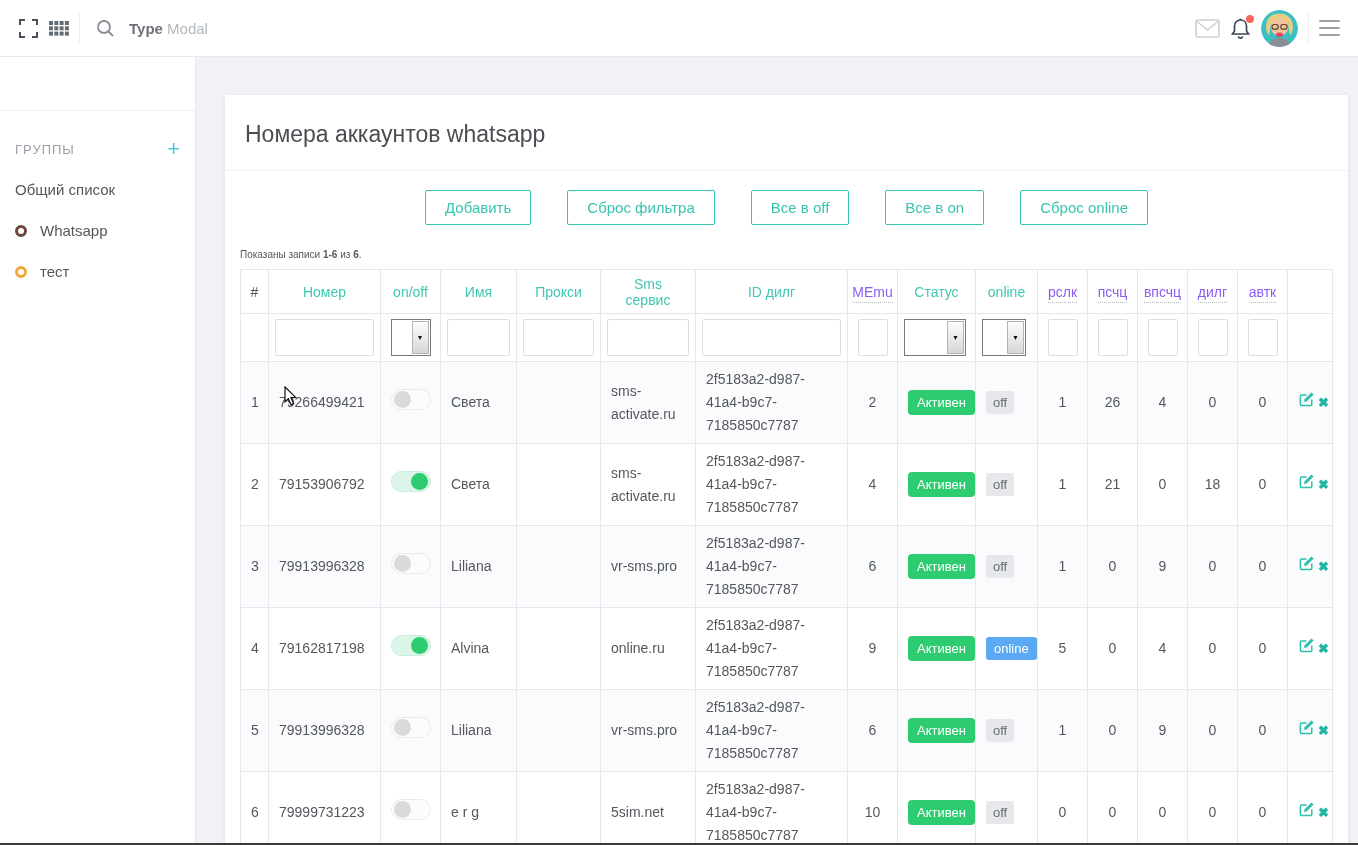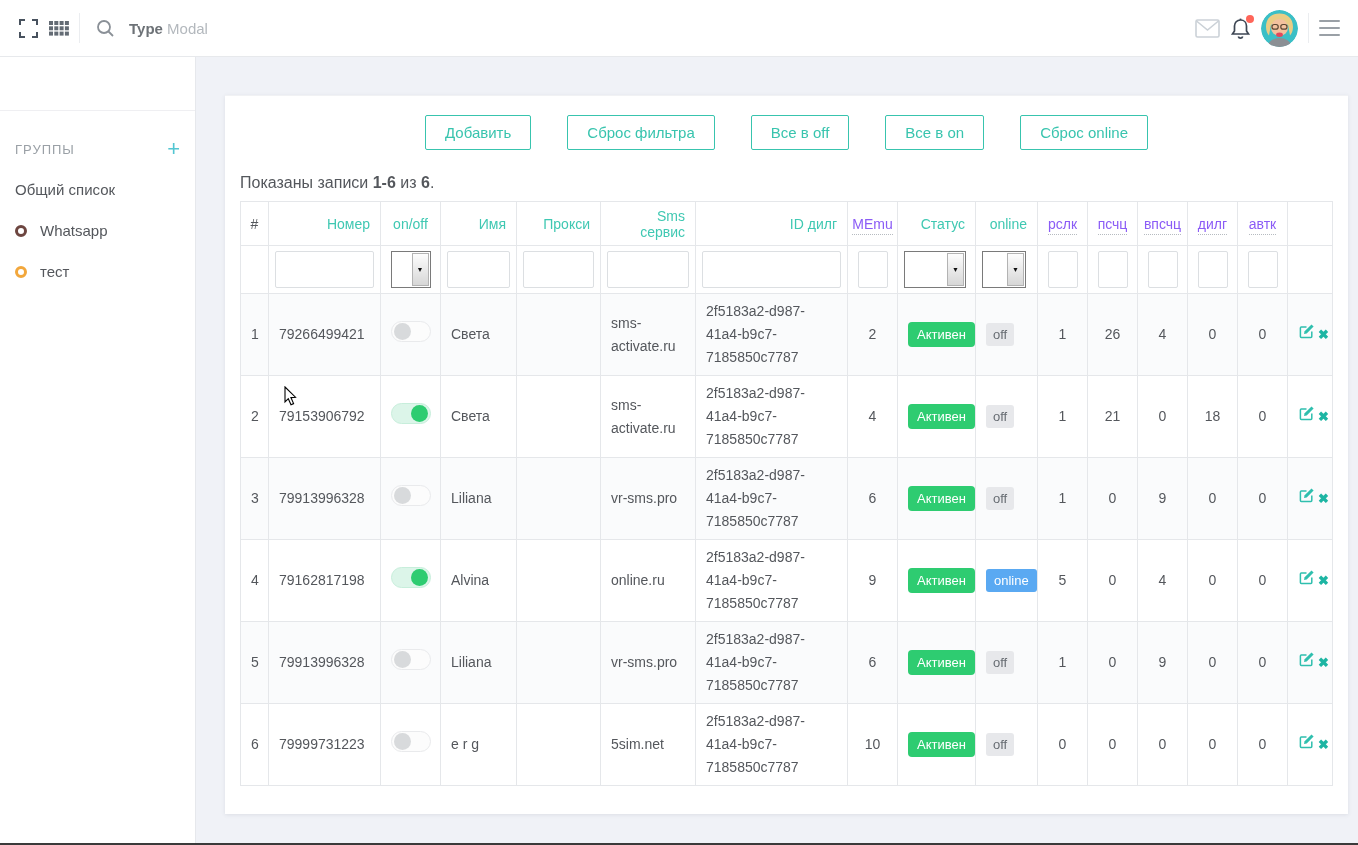--- a/index.html
+++ b/index.html
@@ -34,27 +34,27 @@
   .ring-brown { border:3px solid #6d4640; }
   .ring-orange { border:3px solid #f2a73c; }
 
   .main { flex:1; padding:38px 13px 0 29px; }
   .card { background:#fff; box-shadow:0 1px 4px rgba(80,90,110,.12); padding-bottom:28px; }
   .card-title { font-size:23px; font-weight:400; color:#4a4d52; padding:26px 20px 22px; }
   .card-hr { border-bottom:1px solid #f1f2f4; }
   .btn-row { display:flex; justify-content:center; gap:36px; margin-top:19px; }
   .t-btn { background:#fff; border:1px solid #38c4ae; color:#38c4ae; font-size:15px; height:35px;
            padding:0 19px; border-radius:2px; cursor:pointer; font-family:inherit; }
-  .summary { font-size:16px; margin:24px 15px 9px; color:#54575c; }
+  .summary { font-size:10px; margin:24px 15px 9px; color:#54575c; }
   .summary b { font-weight:700; }
 
   
   table { border-collapse:collapse; table-layout:fixed; width:1092px; margin:0 15px; }
   th, td { border:1px solid #e5e7ea; font-size:14px; vertical-align:middle; }
-  th { font-weight:400; height:44px; padding:0 10px; text-align:right; background:#fff; }
+  th { font-weight:400; height:44px; padding:0 10px; text-align:center; background:#fff; }
   th.cen, td.cen { text-align:center; padding:0 4px; }
   .h-link { color:#3fc8b2; cursor:pointer; }
   .h-abbr span { color:#8b5cf6; border-bottom:1px dotted #b6bbc0; padding-bottom:2px; }
   .h-plain { color:#54575c; }
   tr.filter td { height:48px; padding:0 6px; background:#fff; }
   .fi { height:37px; width:100%; border:1px solid #dcdfe2; border-radius:2px; background:#fff;
         font:14px "Liberation Sans", sans-serif; outline:none; padding:0 6px; }
   .fi.narrow { width:30px; padding:0 3px; }
   .mock-select { height:37px; background:#fff; border:1px solid #7a7a7a; display:inline-flex;
                  justify-content:flex-end; cursor:pointer; }
@@ -177,20 +177,21 @@
       <span>Whatsapp</span>
     </div>
     <div class="sb-item">
       <span class="ring ring-orange"></span>
       <span>тест</span>
     </div>
   </aside>
 
   <main class="main">
     <div class="card">
+      <h1 class="card-title">Номера аккаунтов whatsapp</h1>
       <div class="card-hr"></div>
 
       <div class="btn-row">
         <button class="t-btn">Добавить</button>
         <button class="t-btn">Сброс фильтра</button>
         <button class="t-btn">Все в off</button>
         <button class="t-btn">Все в on</button>
         <button class="t-btn">Сброс online</button>
       </div>
 

